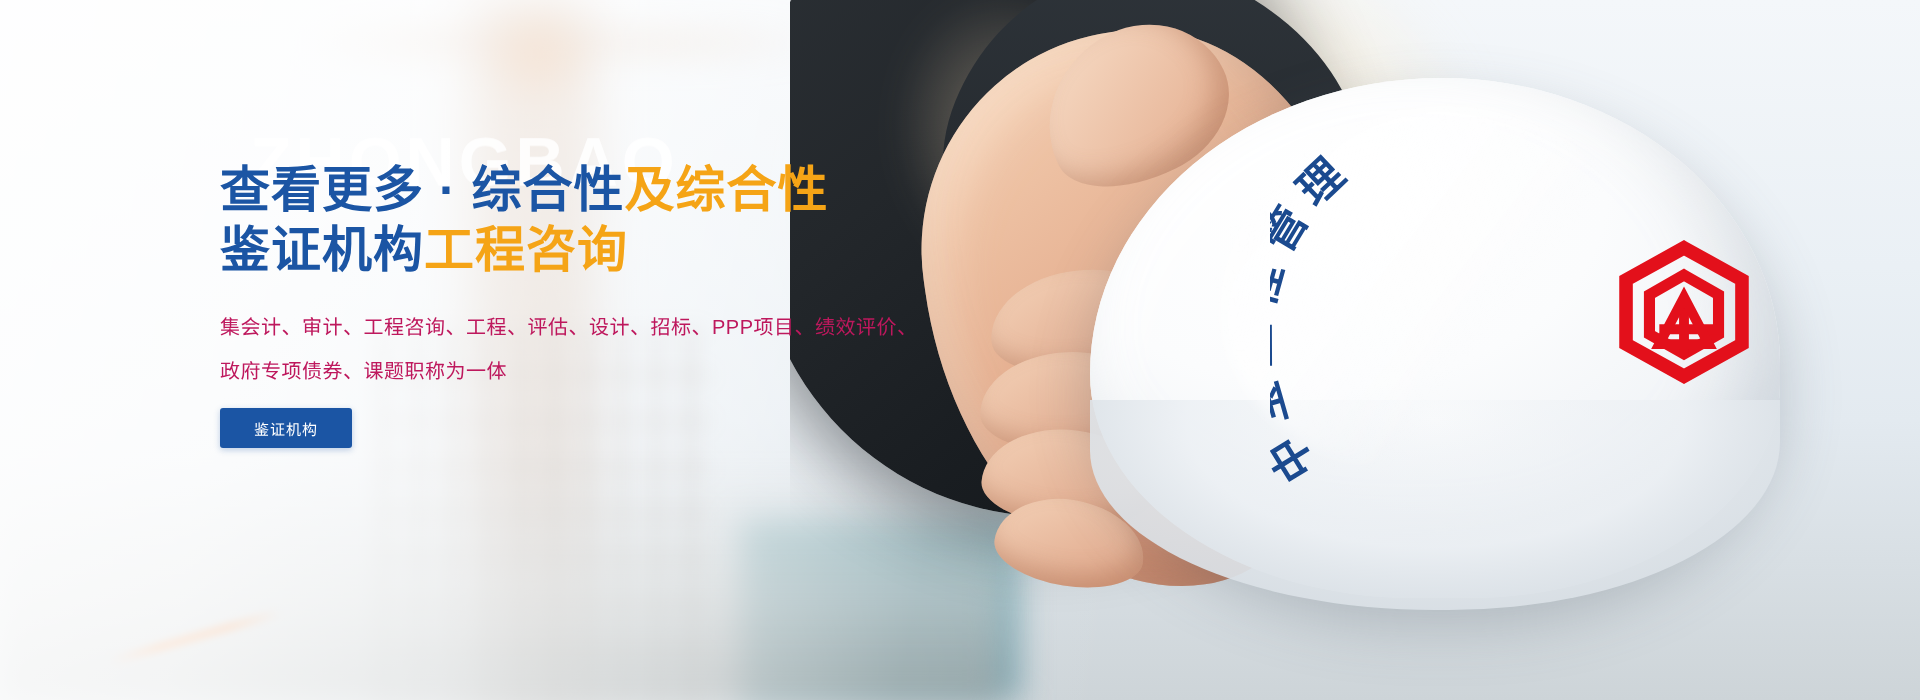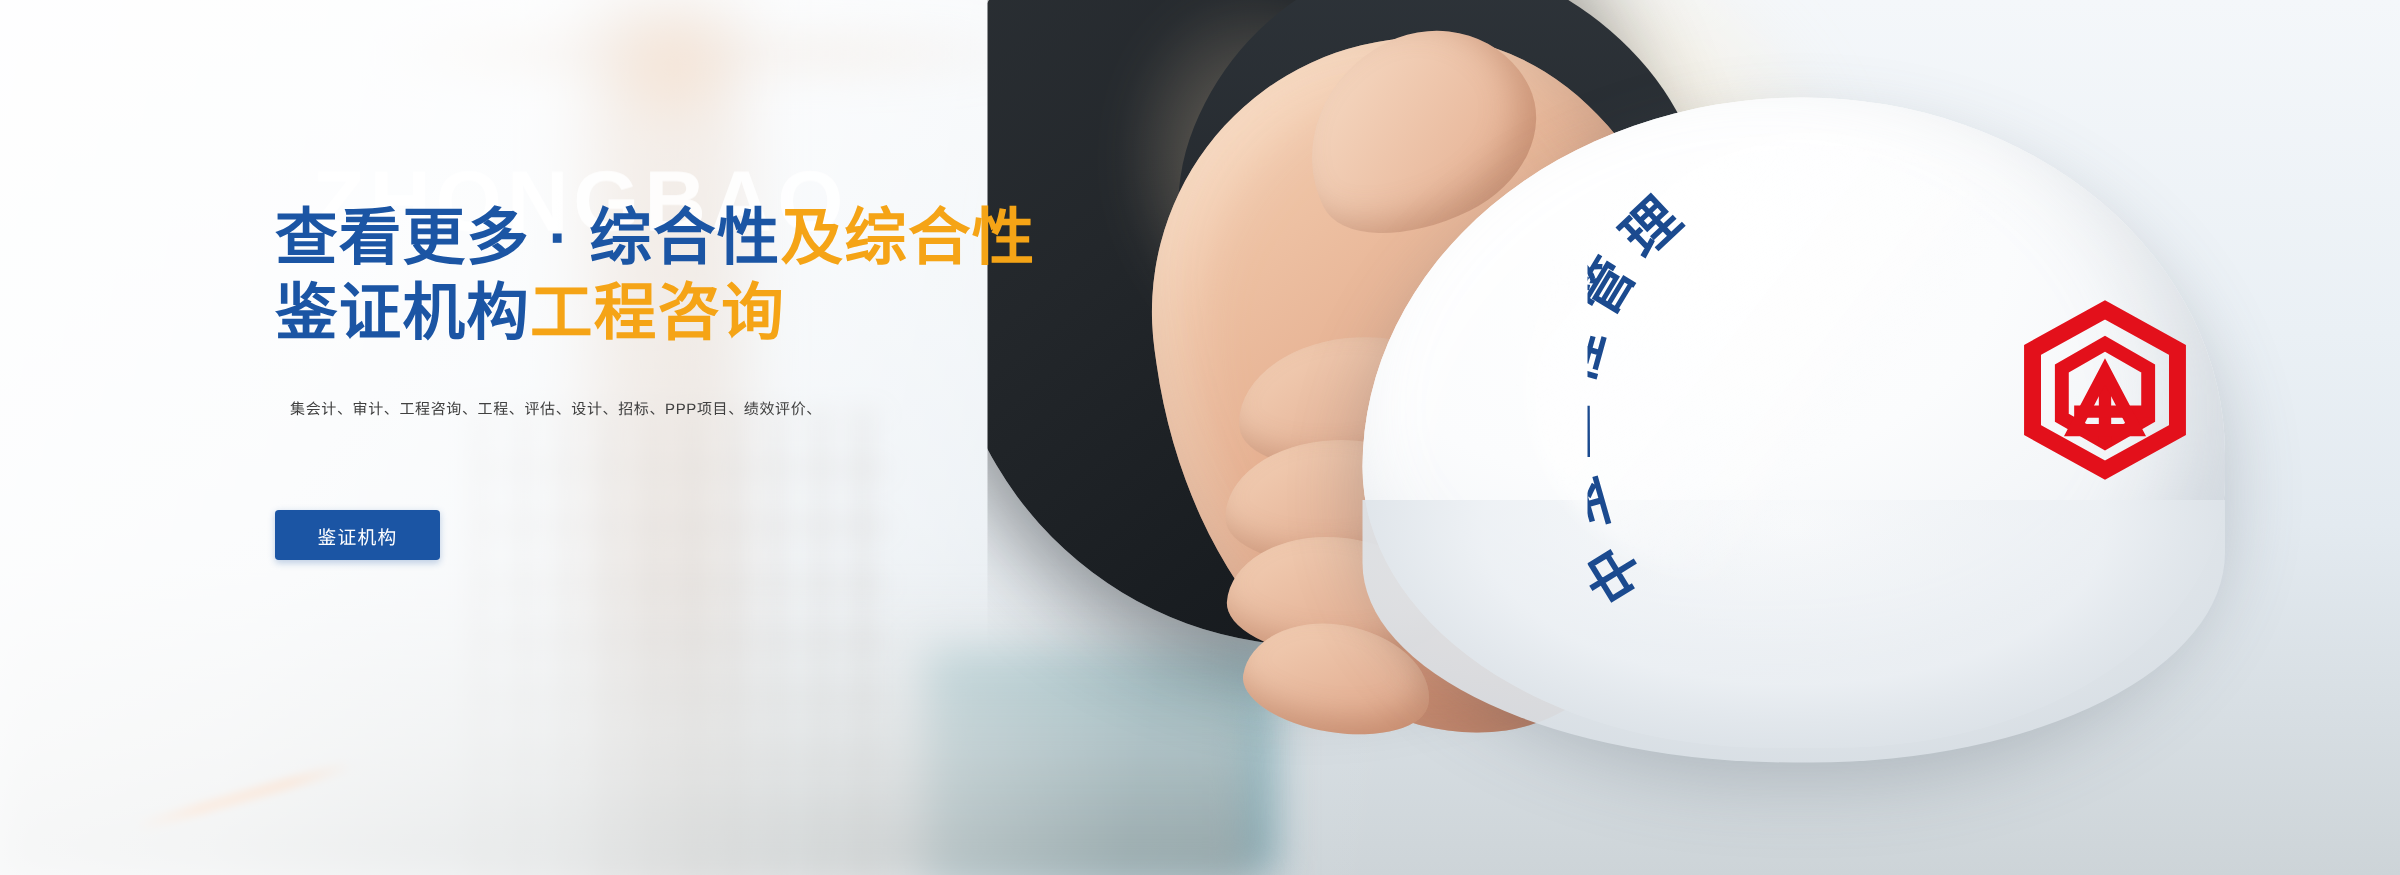--- a/index.html
+++ b/index.html
@@ -238,25 +238,25 @@
     line-height:60px;
     font-weight:700;
     letter-spacing:1px;
     white-space:nowrap;
   }
   .t-blue{color:#1b55a4;}
   .t-orange{color:#f5a416;}
 
   .desc{
     position:absolute;
-    left:12px;top:305px;
+    left:0;top:305px;
     width:600px;
-    font-size:12px;
+    font-size:20px;
     line-height:44px;
-    color:#404040;
+    color:#be185d;
     letter-spacing:.5px;
   }
   .desc .row{white-space:nowrap;}
 
   .cta{
     position:absolute;
     left:0;top:408px;
     display:inline-flex;
     align-items:center;
     justify-content:center;
@@ -343,18 +343,19 @@
       <div class="line">
         <span class="t-blue">查看更多 · 综合性</span><span class="t-orange">及综合性</span>
       </div>
       <div class="line">
         <span class="t-blue">鉴证机构</span><span class="t-orange">工程咨询</span>
       </div>
     </div>
 
     <div class="desc">
       <div class="row">集会计、审计、工程咨询、工程、评估、设计、招标、PPP项目、绩效评价、</div>
+      <div class="row">政府专项债券、课题职称为一体</div>
     </div>
 
     <button class="cta" type="button">鉴证机构</button>
   </div>
 
 </div>
 
 </body></html>

